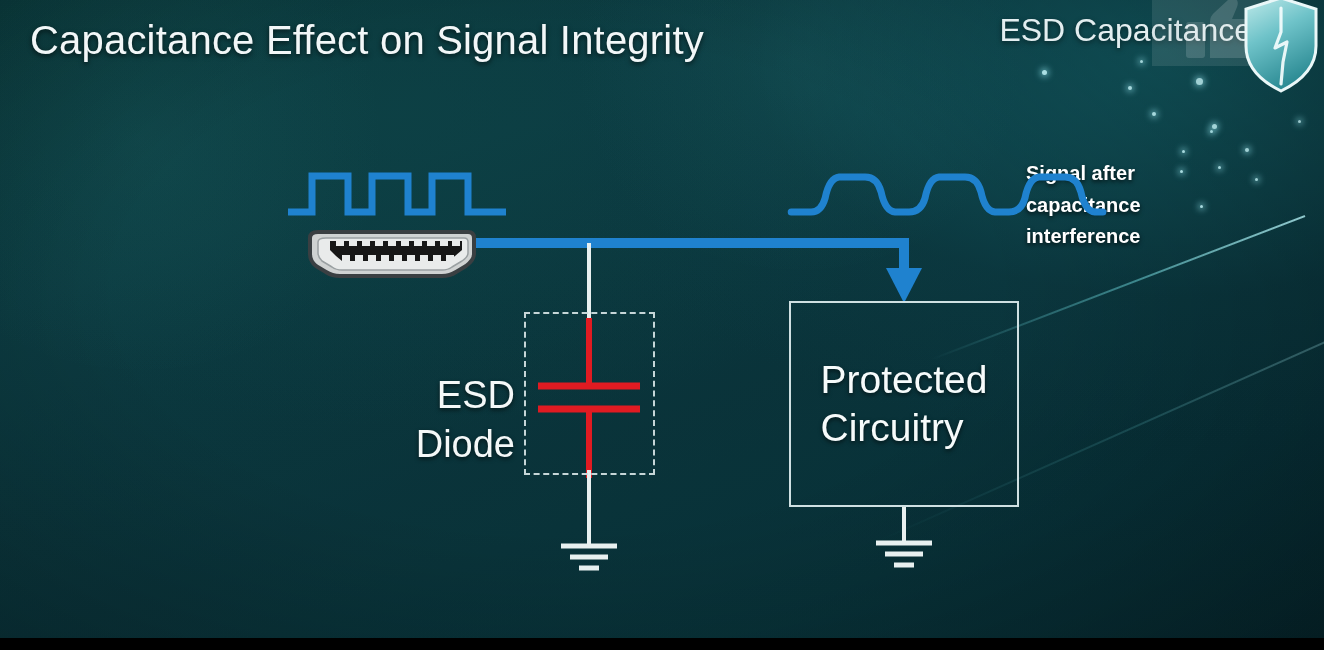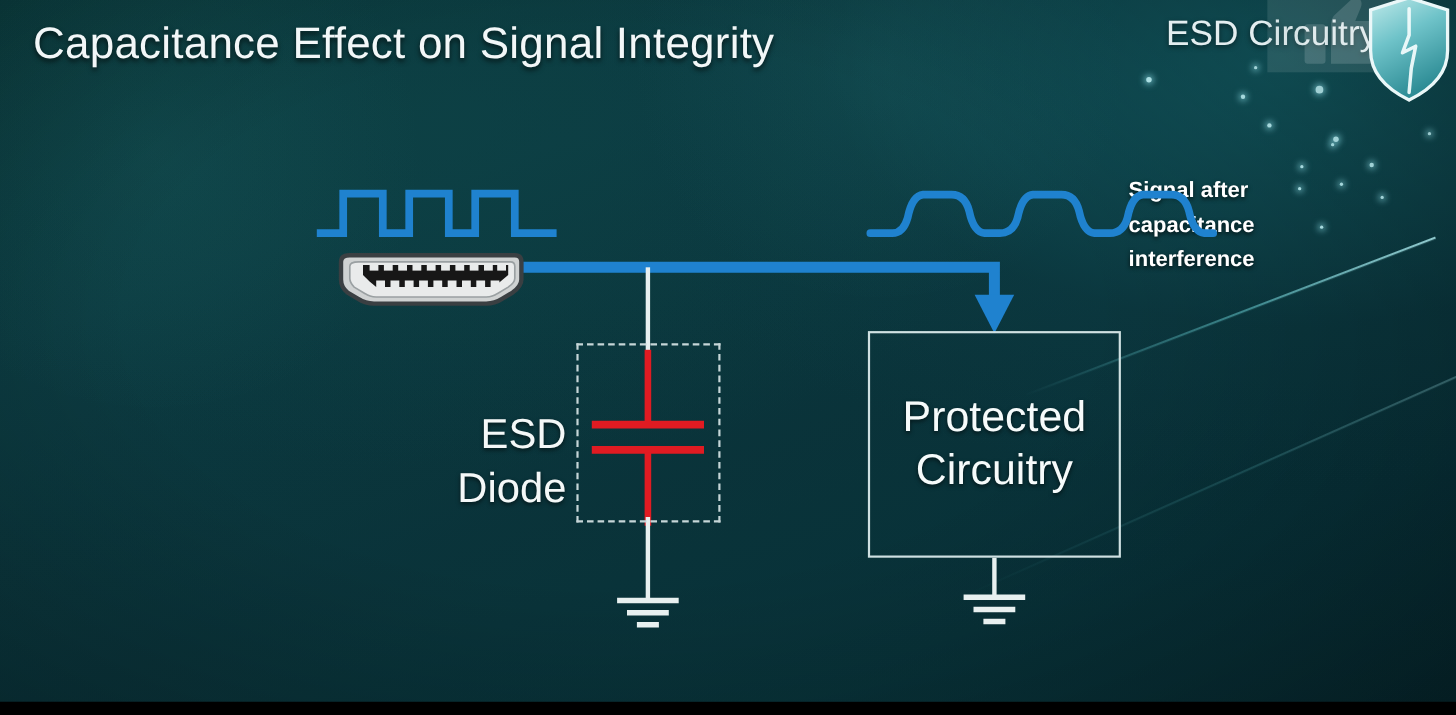--- a/index.html
+++ b/index.html
@@ -83,21 +83,21 @@
   
   .svg-wrap{position:absolute;left:0;top:0;width:1324px;height:650px;overflow:visible;}
 
   .box-protected{
     position:absolute;left:789px;top:301px;width:230px;height:206px;
     border:2px solid #cfe0e2;
     box-sizing:border-box;
     display:flex;align-items:center;justify-content:center;
   }
   .box-protected span{
-    color:#f6fbfb;font-size:39px;line-height:1.22;text-align:center;font-weight:400;
+    color:#f6fbfb;font-size:39px;line-height:1.22;font-weight:400;
     text-shadow:0 2px 4px rgba(0,0,0,.6);
   }
   .box-esd{
     position:absolute;left:524px;top:312px;width:131px;height:163px;
     border:2px dashed #c6d6d8;
     box-sizing:border-box;
   }
 </style>
 </head>
 <body>
@@ -121,21 +121,21 @@
     <div class="spark" style="left:1200px;top:205px;width:3px;height:3px;"></div>
     <div class="spark" style="left:1255px;top:178px;width:3px;height:3px;"></div>
     <div class="spark" style="left:1182px;top:150px;width:3px;height:3px;"></div>
     <div class="spark" style="left:1218px;top:166px;width:3px;height:3px;"></div>
     <div class="spark" style="left:1298px;top:120px;width:3px;height:3px;"></div>
     <div class="spark" style="left:1140px;top:60px;width:3px;height:3px;"></div>
     <div class="vignette"></div>
   </div>
 
   <div class="title">Capacitance Effect on Signal Integrity</div>
-  <div class="brand">ESD Circuitry</div>
+  <div class="brand">ESD Capacitance</div>
 
   <svg class="watermark" viewBox="0 0 118 74">
     <rect x="0" y="0" width="118" height="74" fill="#9fb4b6" opacity="0.55"></rect>
     <path d="M58 66 L58 30 Q58 24 63 20 L76 8 Q80 4 84 7 Q87 10 85 15 L80 27 L100 27 Q106 27 106 33 L101 60 Q100 66 94 66 Z" fill="#e7eeef" opacity="0.75"></path>
     <rect x="34" y="30" width="19" height="36" rx="3" fill="#e7eeef" opacity="0.75"></rect>
   </svg>
 
   <svg class="shield-logo" viewBox="0 0 78 98">
     <defs>
       <linearGradient id="shg" x1="0" y1="0" x2="0.4" y2="1">

